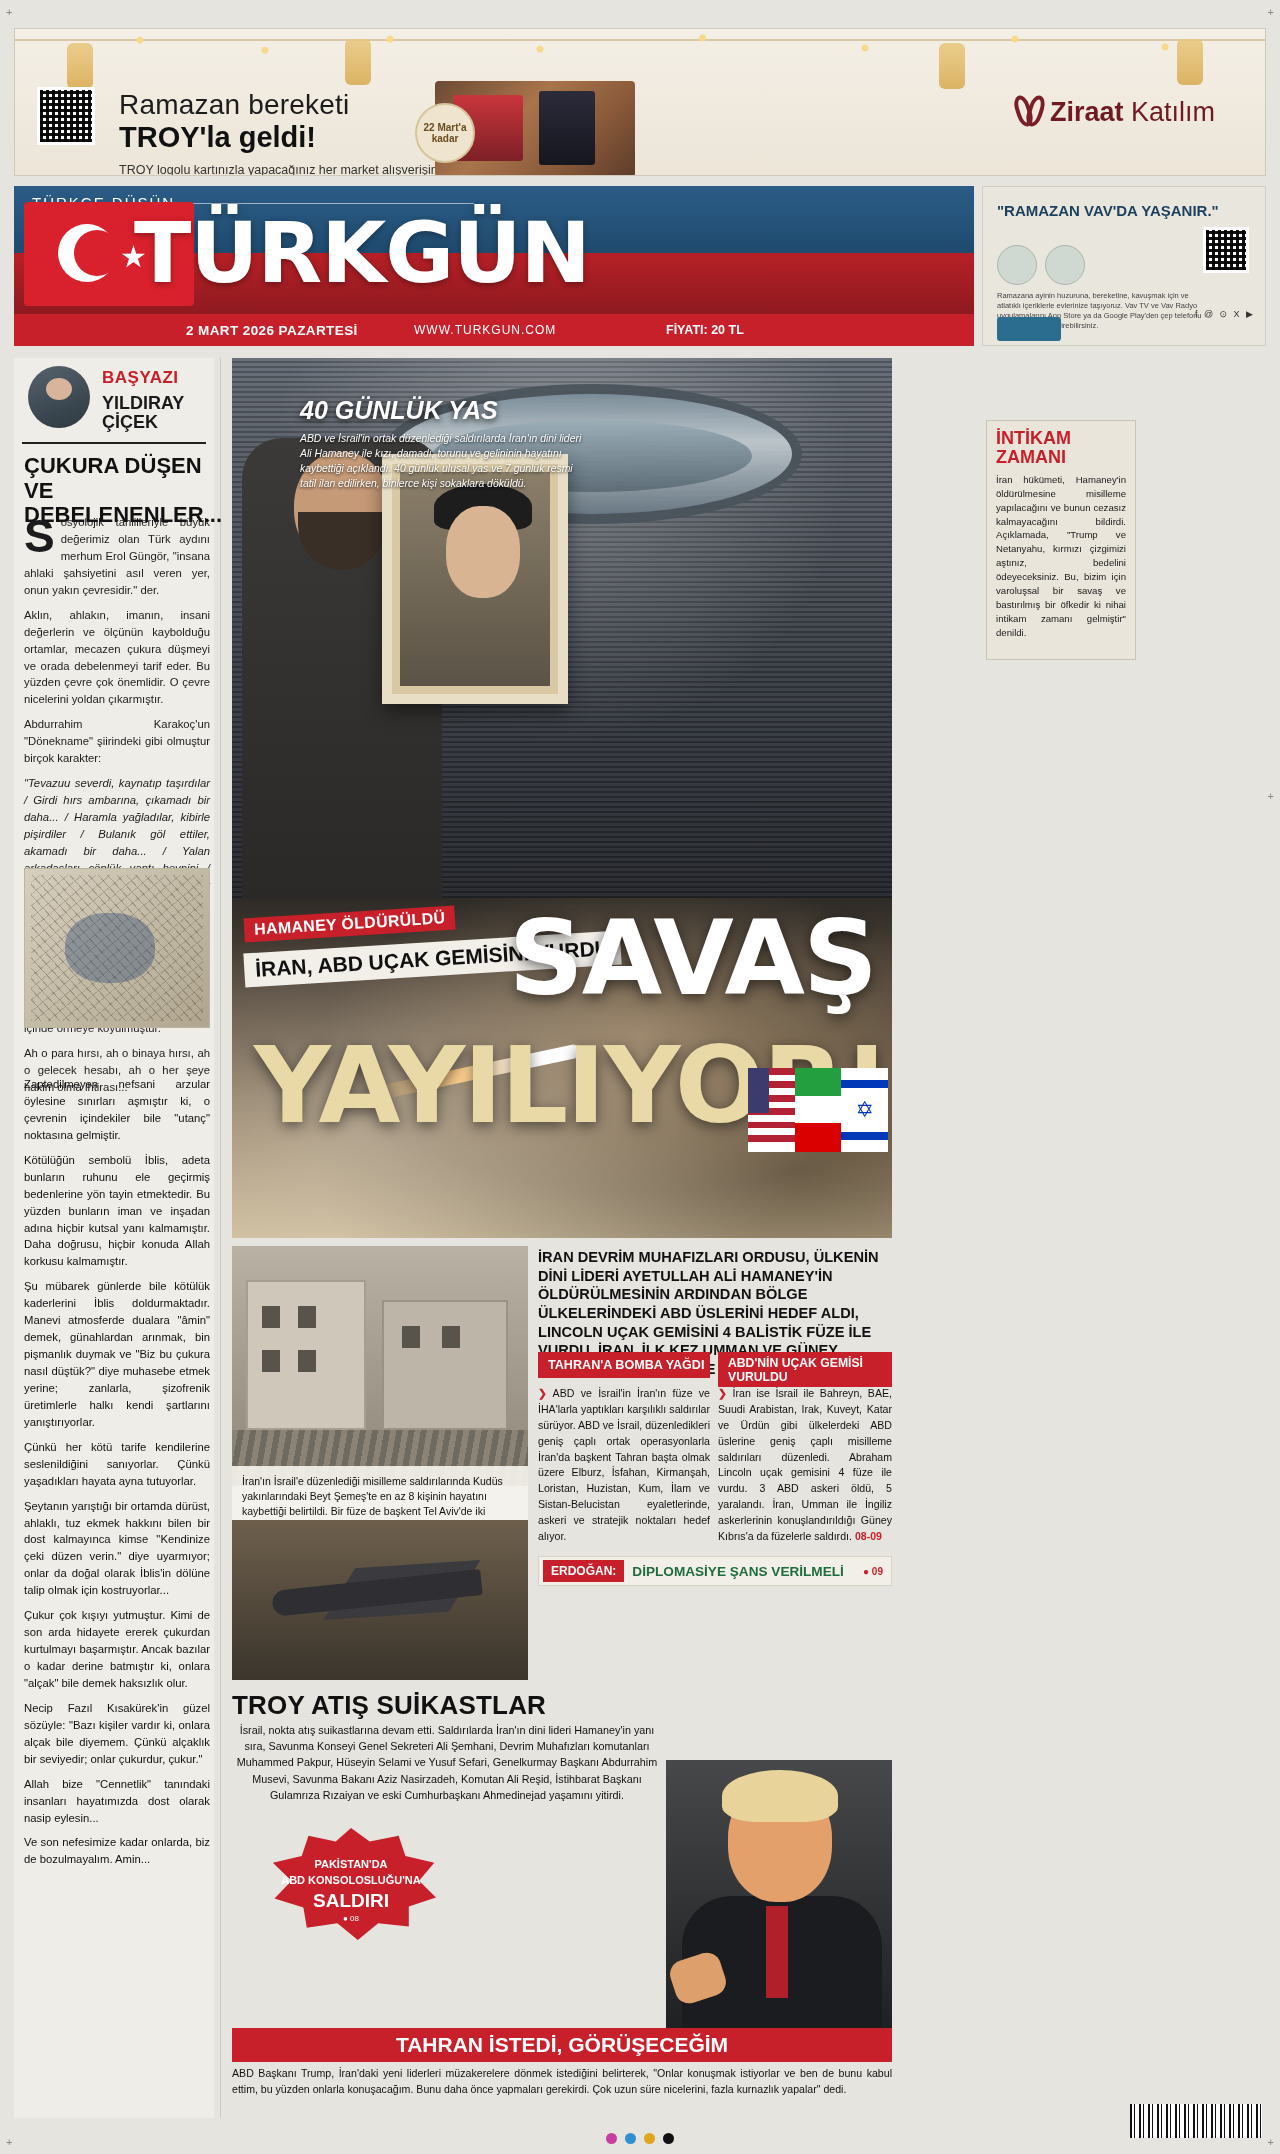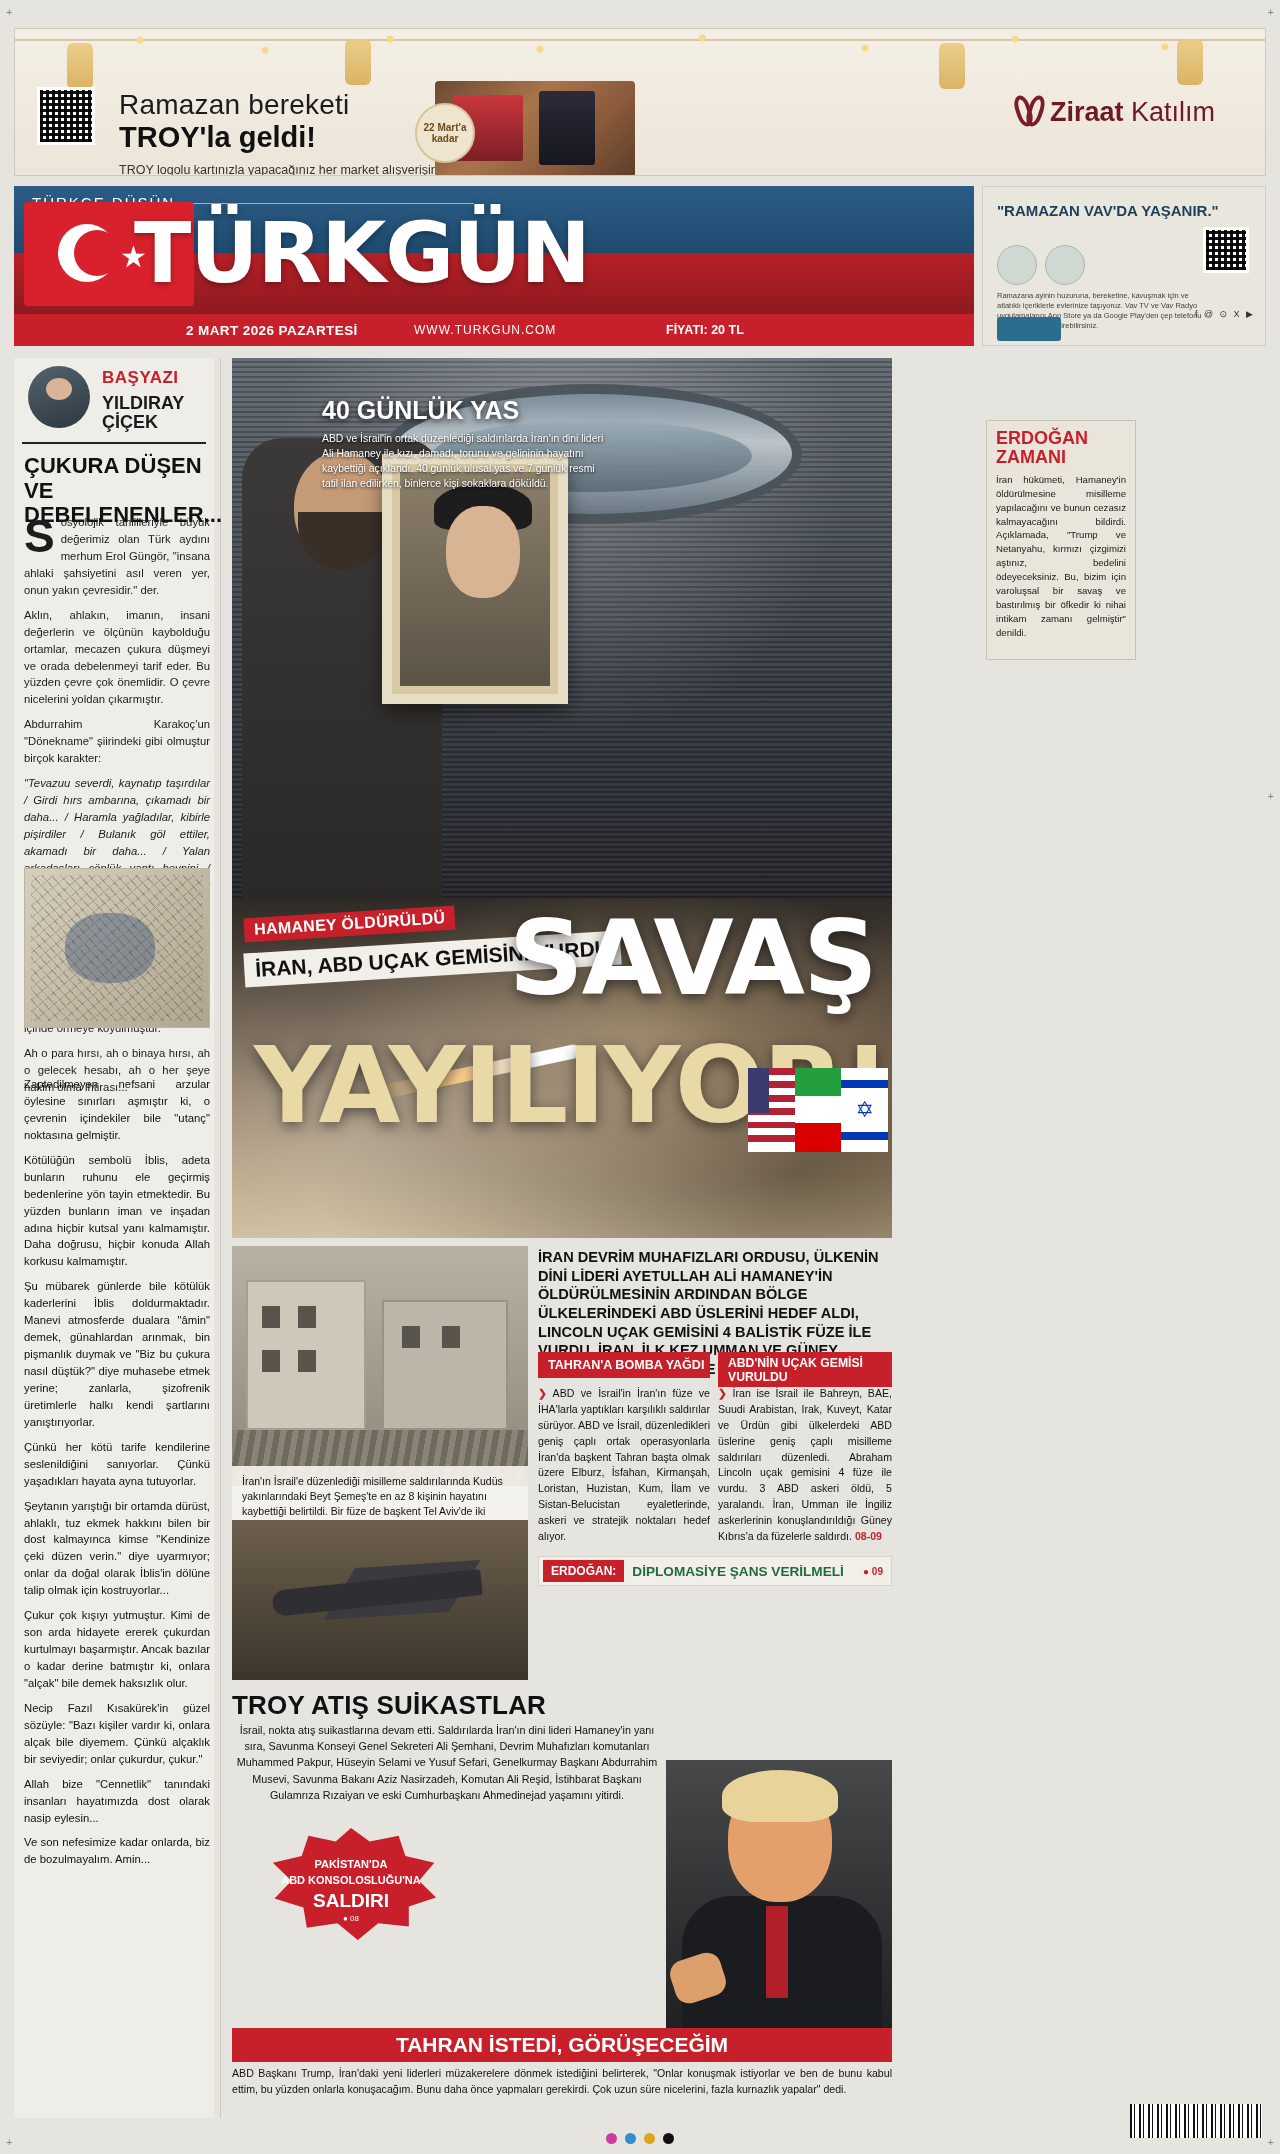--- a/index.html
+++ b/index.html
@@ -142,21 +142,21 @@
   .portrait .face:after { content:""; position:absolute; left:46px; top:34px; width:74px; height:92px; border-radius:45%;
     background:#d8b492; }
   .portrait .face:before { content:""; position:absolute; left:34px; top:12px; width:98px; height:46px; border-radius:50% 50% 20% 20%;
     background:#1d1d1d; }
 
   .badge-revenge { position:absolute; right:8px; top:68px; width:150px; min-height:240px; background:#e9e5da;
     border:1px solid #c9c3b6; padding:8px 9px 10px; }
   .badge-revenge h3 { margin:0 0 6px 0; font-size:18px; line-height:1.05; color:#c8202a; font-weight:bold; }
   .badge-revenge p { margin:0; font-size:9.6px; line-height:1.45; color:#1b1b1b; text-align:justify; }
 
-  .cap40 { position:absolute; left:322px; top:396px; width:290px; }
+  .cap40 { position:absolute; left:300px; top:396px; width:290px;font-style:italic; }
   .cap40 h4 { margin:0; font-size:25px; font-weight:bold; color:#fff; text-shadow:0 2px 6px rgba(0,0,0,.8); }
   .cap40 p { margin:6px 0 0; font-size:10.4px; line-height:1.45; color:#fff; text-shadow:0 1px 3px rgba(0,0,0,.9); }
 
   
   .warzone { position:absolute; left:232px; top:898px; width:660px; height:340px; overflow:hidden;
     background:linear-gradient(180deg,#2e2a26,#6a5b49 40%,#9b8668 70%,#cbb997); }
   .smoke { position:absolute; inset:0; background:
      radial-gradient(ellipse at 20% 70%, rgba(255,255,255,.28), transparent 60%),
      radial-gradient(ellipse at 62% 40%, rgba(255,220,170,.35), transparent 55%),
      radial-gradient(ellipse at 85% 80%, rgba(40,30,20,.5), transparent 60%); }
@@ -368,21 +368,21 @@
     <div class="man">
       <div class="head"></div>
         <div class="beard"></div>
     </div>
     <div class="portrait">
       <div class="face"></div>
     </div>
   </div>
 
   <div class="badge-revenge" style="left:986px; top:420px;">
-    <h3>ERDOĞAN ZAMANI</h3>
+    <h3>İNTİKAM ZAMANI</h3>
     <p>İran hükümeti, Hamaney'in öldürülmesine misilleme yapılacağını ve bunun cezasız kalmayacağını bildirdi. Açıklamada, "Trump ve Netanyahu, kırmızı çizgimizi aştınız, bedelini ödeyeceksiniz. Bu, bizim için varoluşsal bir savaş ve bastırılmış bir öfkedir ki nihai intikam zamanı gelmiştir" denildi.</p>
   </div>
 
   <div class="cap40">
     <h4>40 GÜNLÜK YAS</h4>
     <p>ABD ve İsrail'in ortak düzenlediği saldırılarda İran'ın dini lideri Ali Hamaney ile kızı, damadı, torunu ve gelininin hayatını kaybettiği açıklandı. 40 günlük ulusal yas ve 7 günlük resmi tatil ilan edilirken, binlerce kişi sokaklara döküldü.</p>
   </div>
 
   <div class="warzone" style="width:660px;">
     <div class="smoke"></div>

